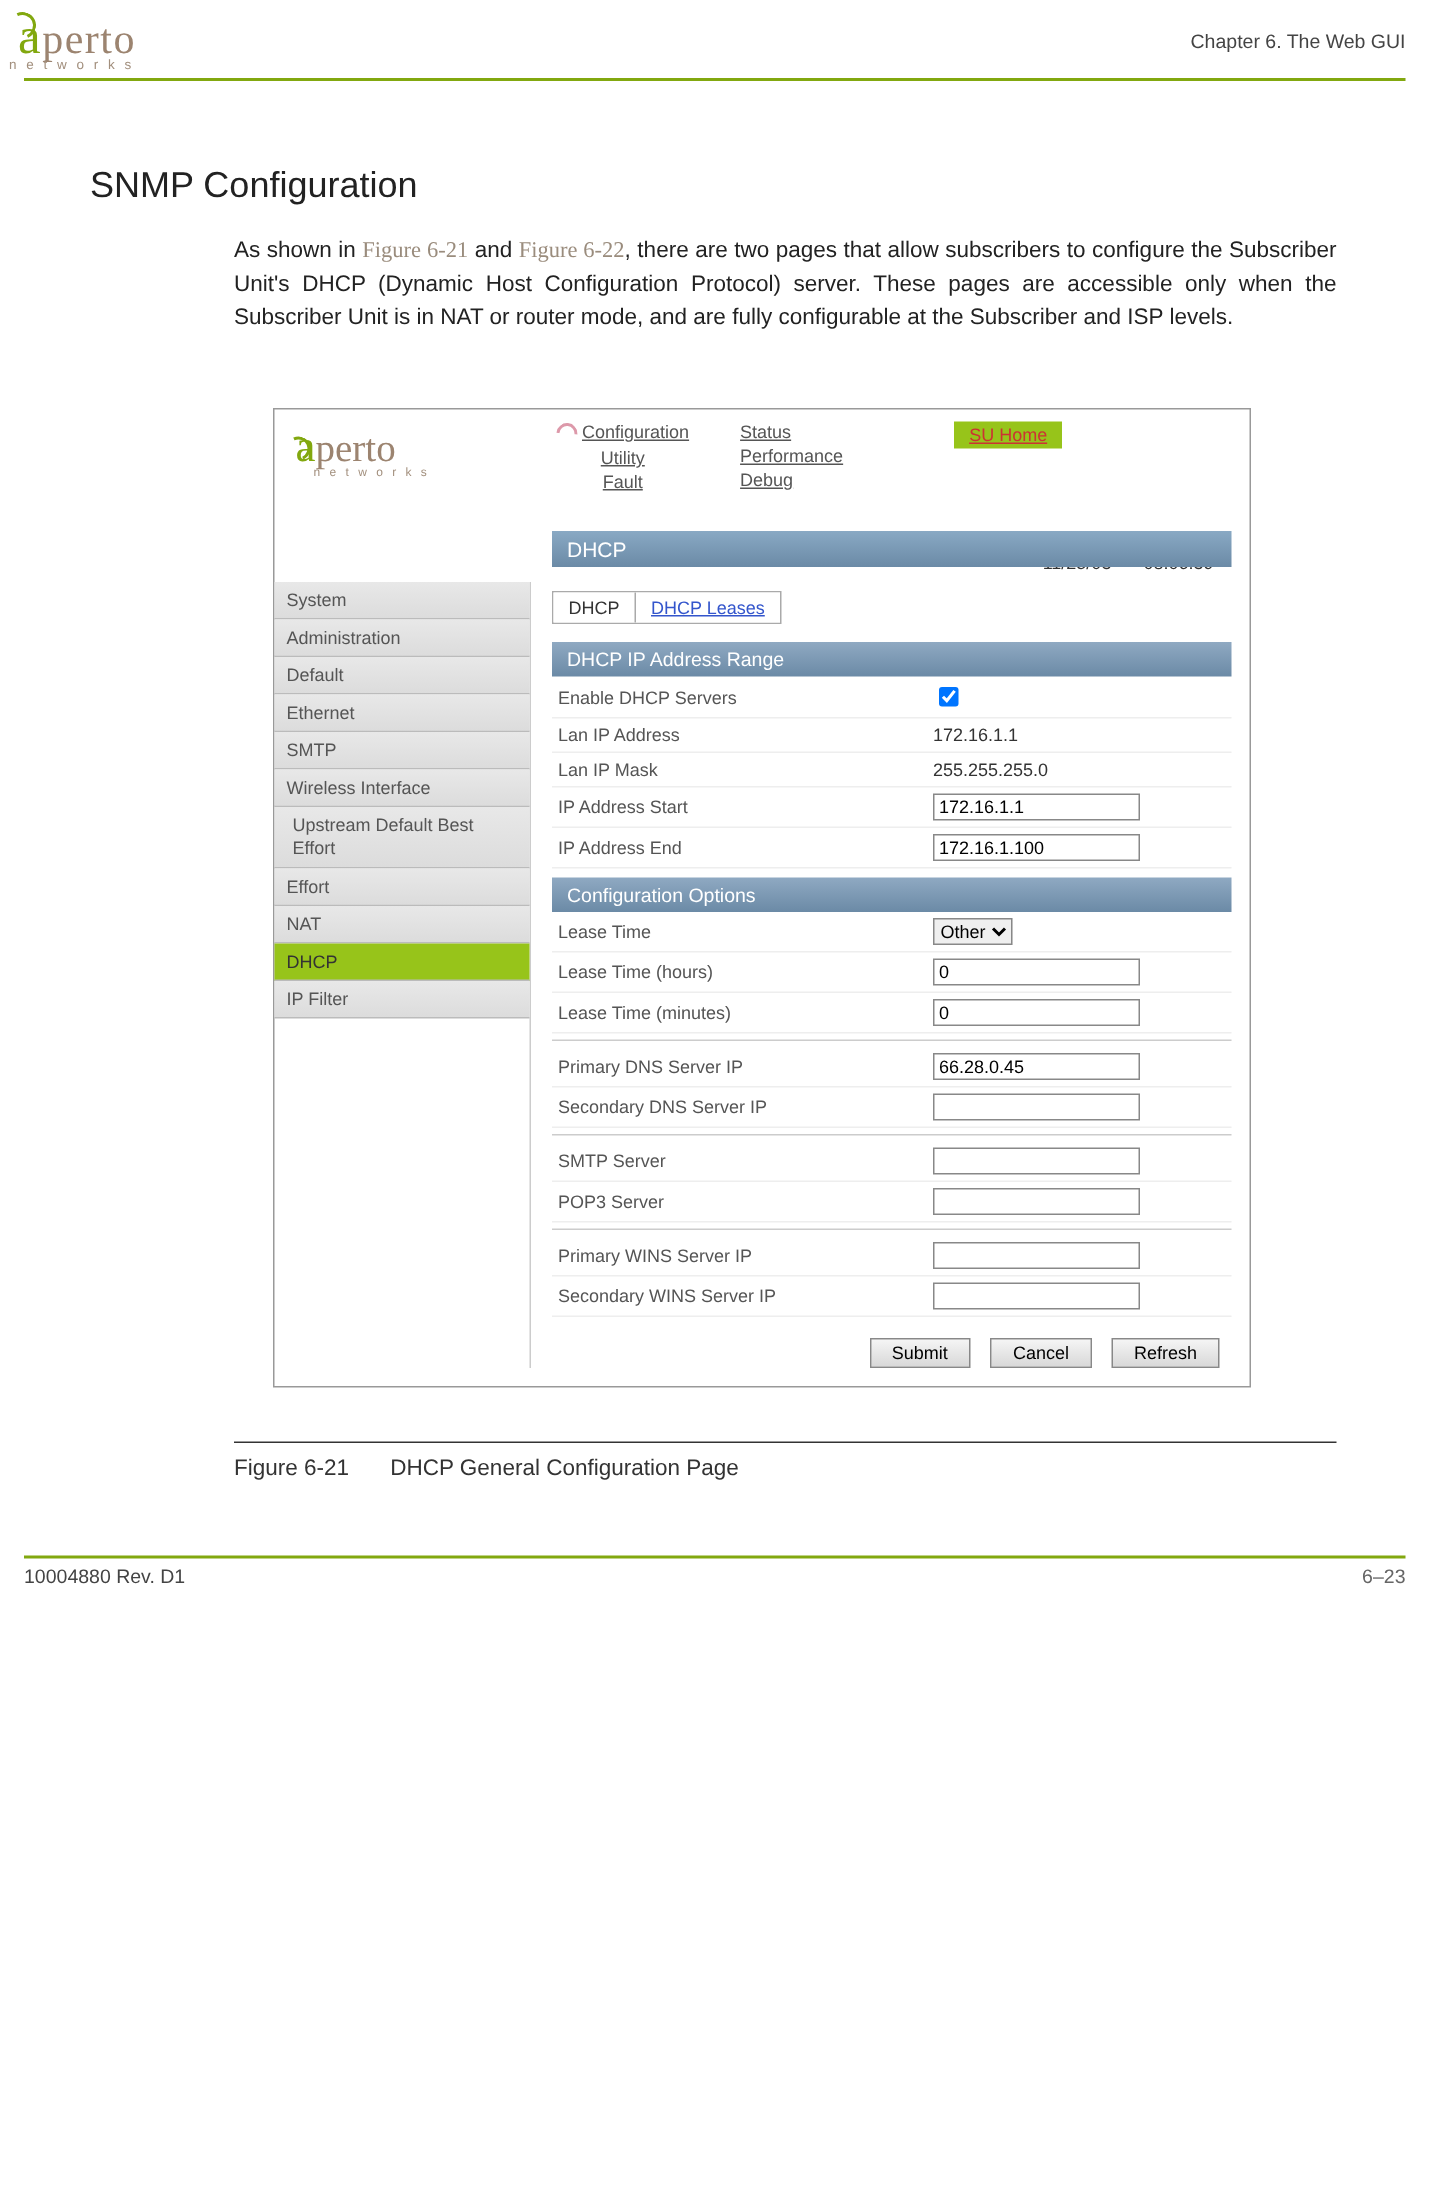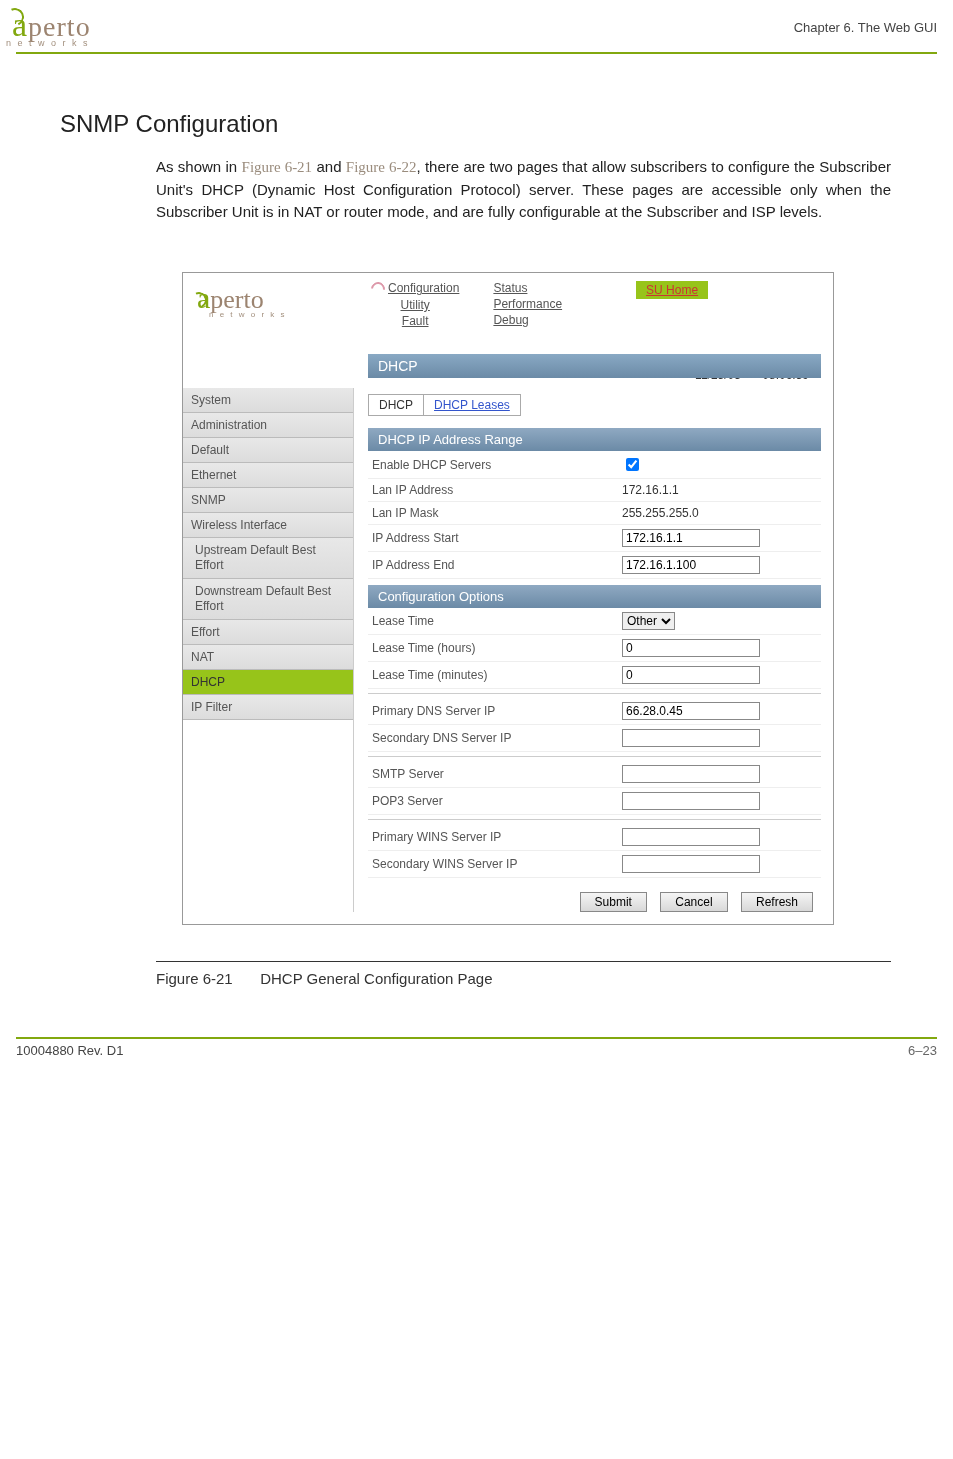--- a/index.html
+++ b/index.html
@@ -308,24 +308,23 @@
       <span>11/25/03</span>
       <span>08:06:39</span>
     </div>
 
     <div class="ss-body">
       <div class="sidebar">
         <div class="sb-item">System</div>
         <div class="sb-item">Administration</div>
         <div class="sb-item">Default</div>
         <div class="sb-item">Ethernet</div>
-        <div class="sb-item">SNMP</div>
+        <div class="sb-item">SMTP</div>
         <div class="sb-item">Wireless Interface</div>
         <div class="sb-item tall">Upstream Default Best Effort</div>
-        <div class="sb-item tall">Downstream Default Best Effort</div>
         <div class="sb-item">Effort</div>
         <div class="sb-item">NAT</div>
         <div class="sb-item active">DHCP</div>
         <div class="sb-item">IP Filter</div>
       </div>
 
       <div class="ss-main">
         <div class="page-title-bar">DHCP</div>
 
         <div class="tabbox">

